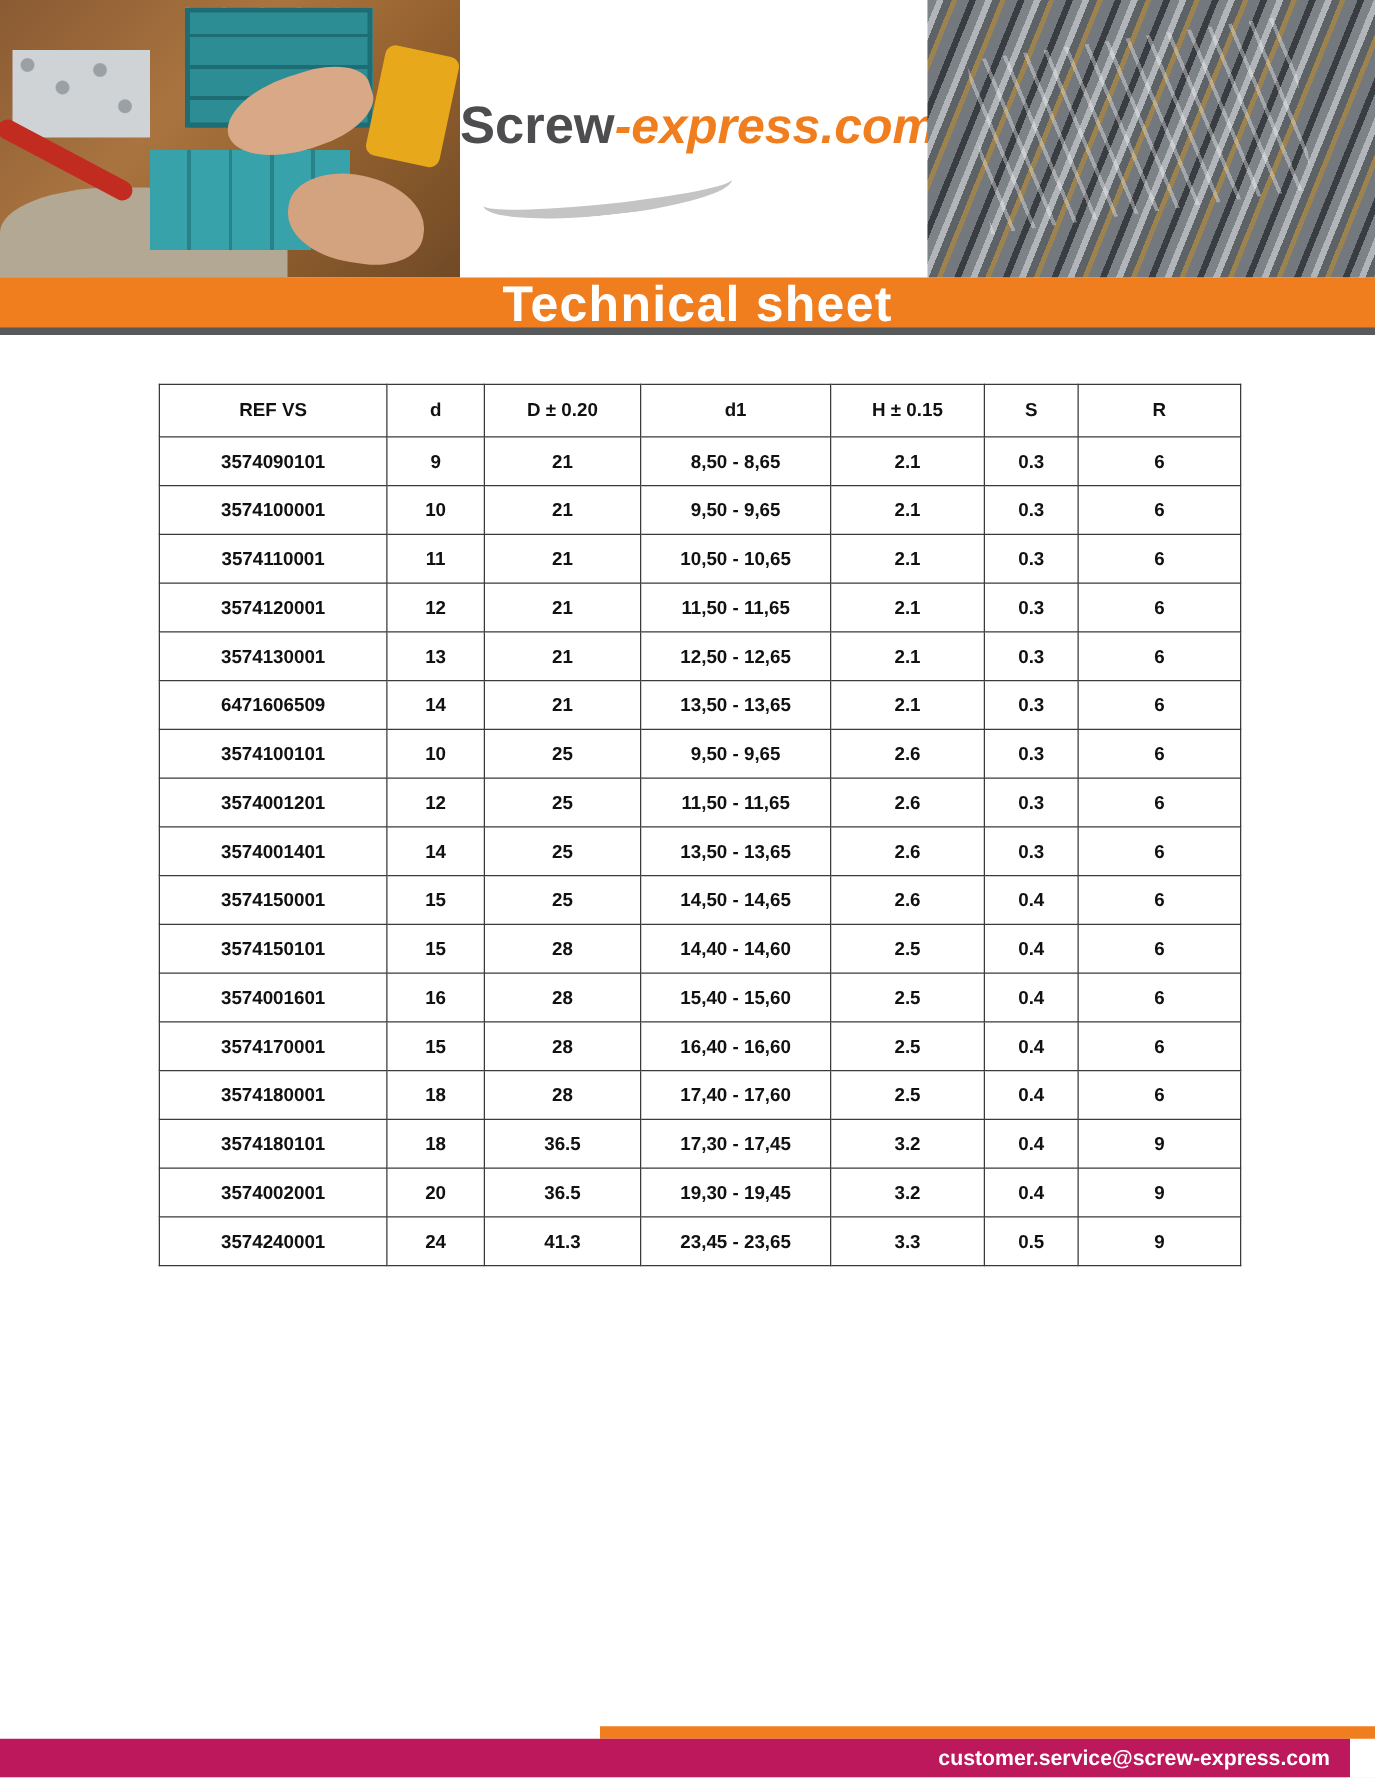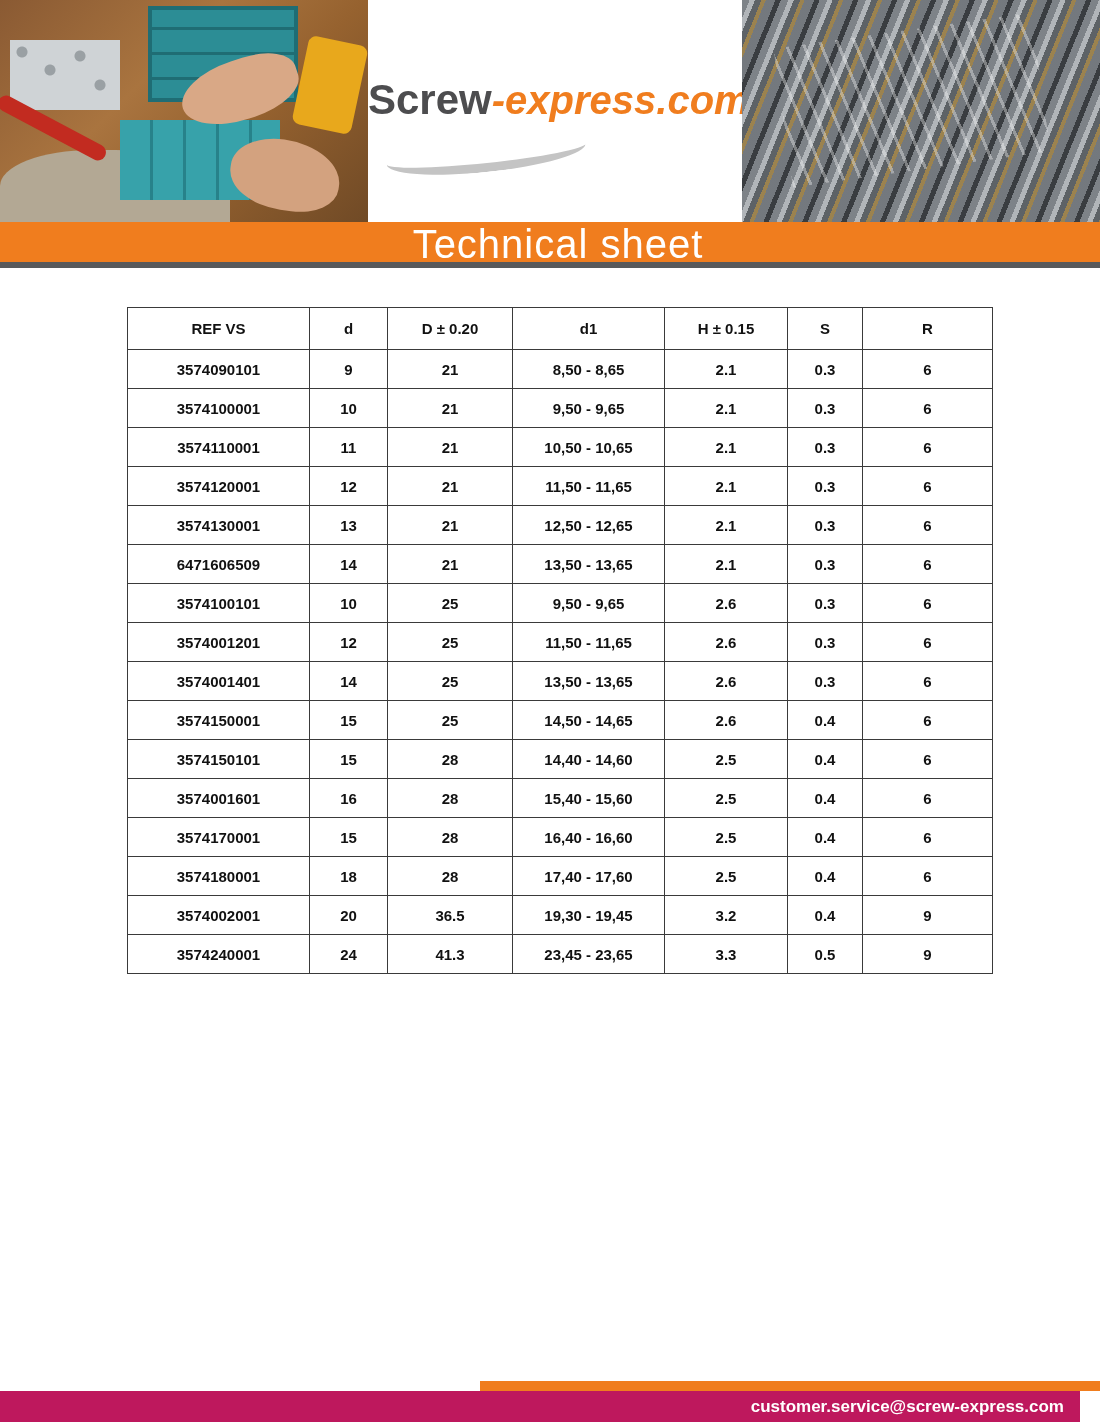--- a/index.html
+++ b/index.html
@@ -52,21 +52,21 @@
   .logo-wrap { position:absolute; left:368px; top:0; width:374px; height:222px; background:#fff; }
   .logo { position:absolute; left:0; top:76px; width:374px; text-align:center; white-space:nowrap; }
   .logo-screw { color:#4d4d4f; font-weight:bold; font-size:42px; letter-spacing:0px; }
   .logo-express { color:#f07d1e; font-weight:bold; font-style:italic; font-size:40px; }
   .logo-swoosh { position:absolute; left:18px; top:136px; width:200px; height:36px;
     border-bottom:9px solid #c4c4c4; border-radius:50%; transform:rotate(-6deg); }
 
   
   .banner { position:absolute; top:222px; left:0; width:1100px; height:46px;
     background:#f07d1e; border-bottom:6px solid #58595b; }
-  .banner-title { text-align:center; color:#ffffff; font-weight:normal;
+  .banner-title { text-align:center; color:#ffffff; font-weight:bold;
     font-size:40px; line-height:44px; letter-spacing:1px;padding-left:16px; }
 
   
   .sheet-table { position:absolute; top:307px; left:127px; border-collapse:collapse; }
   .sheet-table th, .sheet-table td {
     border:1px solid #3a3a3a; font-weight:bold; font-size:15px; color:#111;
     text-align:center; vertical-align:middle; height:39px; padding:0 4px;
   }
   .sheet-table th { height:42px; font-size:15px; }
 
@@ -251,20 +251,29 @@
         <tr>
           <td>3574180001</td>
           <td>18</td>
           <td>28</td>
           <td>17,40 - 17,60</td>
           <td>2.5</td>
           <td>0.4</td>
           <td>6</td>
         </tr>
         <tr>
+          <td>3574180101</td>
+          <td>18</td>
+          <td>36.5</td>
+          <td>17,30 - 17,45</td>
+          <td>3.2</td>
+          <td>0.4</td>
+          <td>9</td>
+        </tr>
+        <tr>
           <td>3574002001</td>
           <td>20</td>
           <td>36.5</td>
           <td>19,30 - 19,45</td>
           <td>3.2</td>
           <td>0.4</td>
           <td>9</td>
         </tr>
         <tr>
           <td>3574240001</td>

